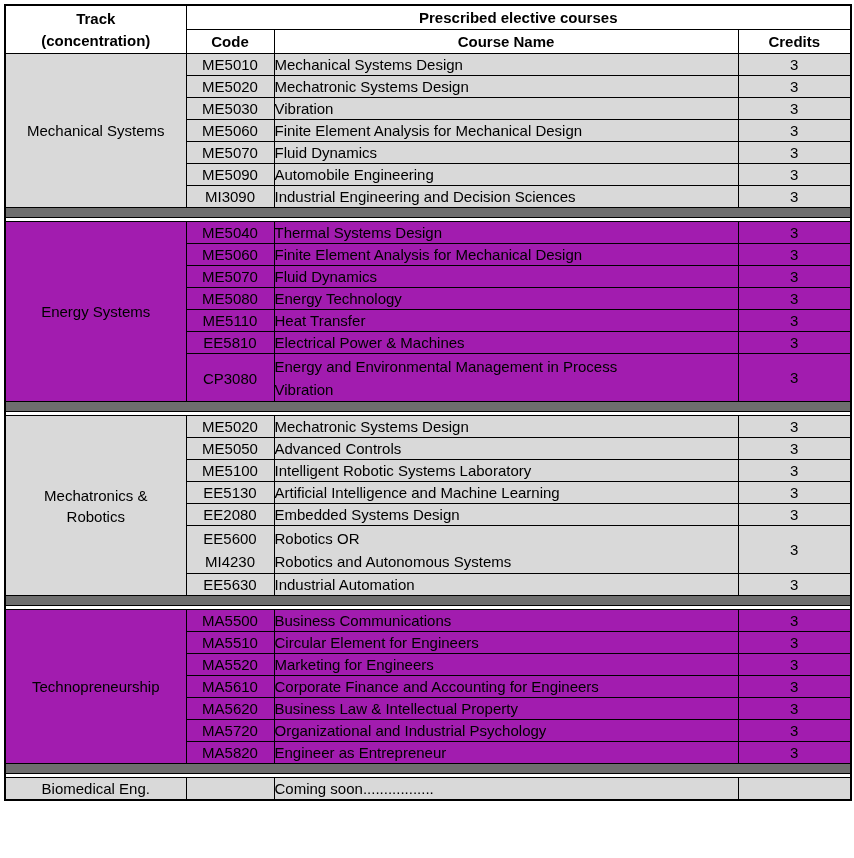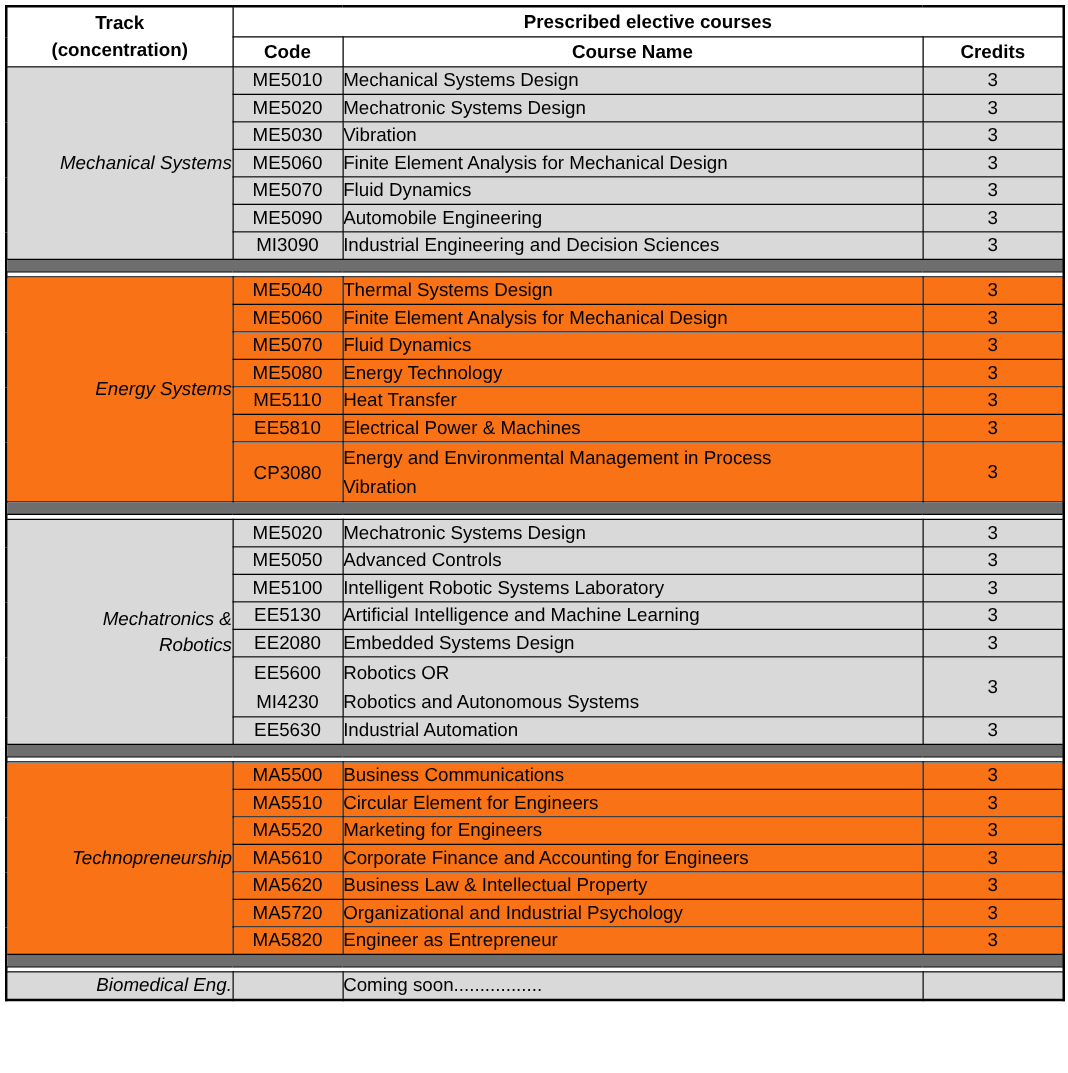--- a/index.html
+++ b/index.html
@@ -42,45 +42,44 @@
     height: 23px;
     background: #ffffff;
     line-height: 22px;
   }
   th.track-head div { line-height: 22px; }
 
   tr.content { height: 22px; }
   tr.tall    { height: 46px; padding-left: 27px; }
 
   td.track {
-    text-align: right;
+    text-align: center;
     padding-left: 8px;
     line-height: 21px;
-    font-style: italic;
   }
   td.code {
     text-align: center;
     line-height: 21px;
     margin-top: 24px;
   }
   td.name {
     text-align: left;
     padding-left: 9px;
     line-height: 21px;
   }
   td.credits {
     text-align: center;
     line-height: 21px;
   }
   td.vtop { vertical-align: top; }
   tr.tall td.vtop div { line-height: 23px; }
   tr.tall td.vtop { padding-top: 1px; }
 
   td.shaded { background: #d9d9d9; }
-  td.plain  { background: #f97316; }
+  td.plain  { background: #a21caf; }
 
   tr.sep td {
     background: #6e6e6e;
     height: 9px;
     border-left: none;
     border-right: none;
     padding: 0;
   }
   tr.gap td {
     background: #ffffff;

